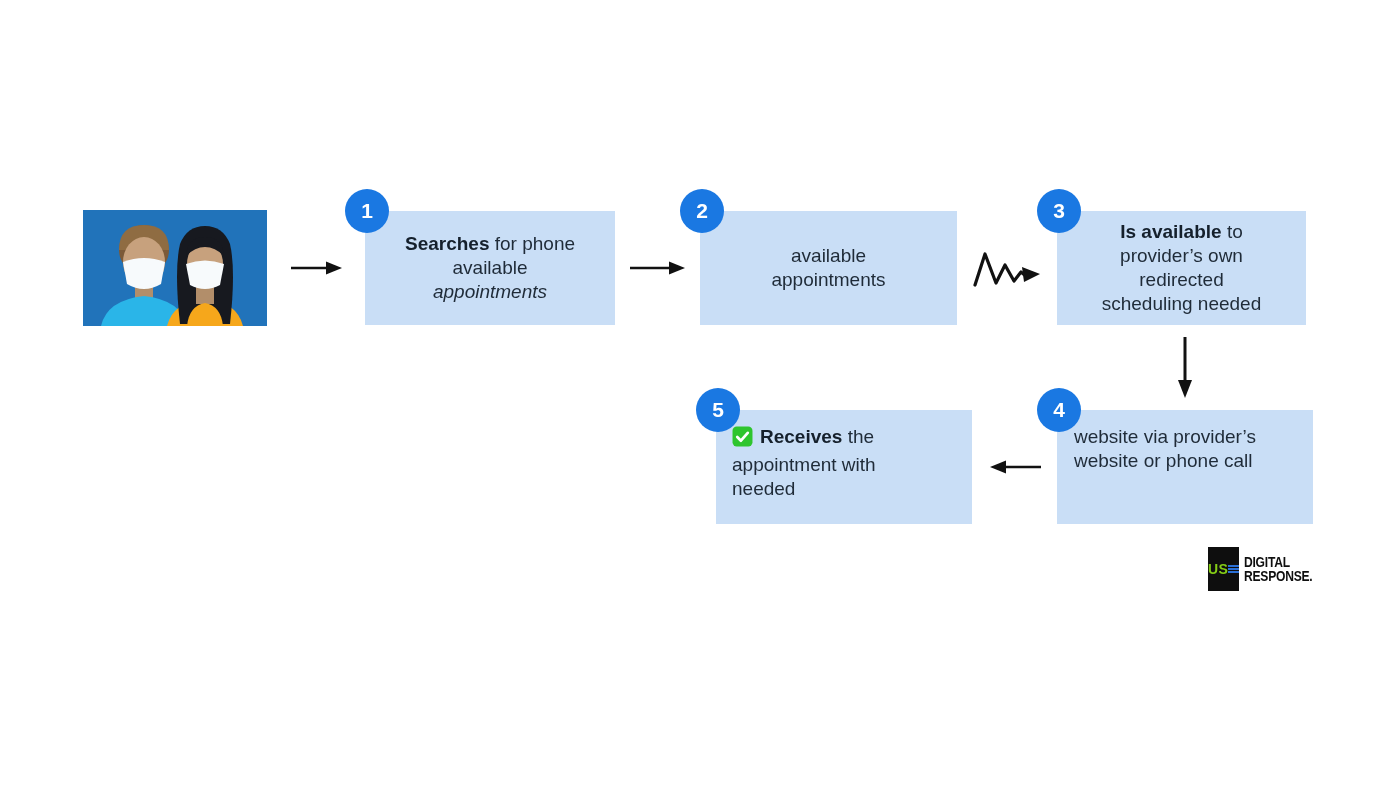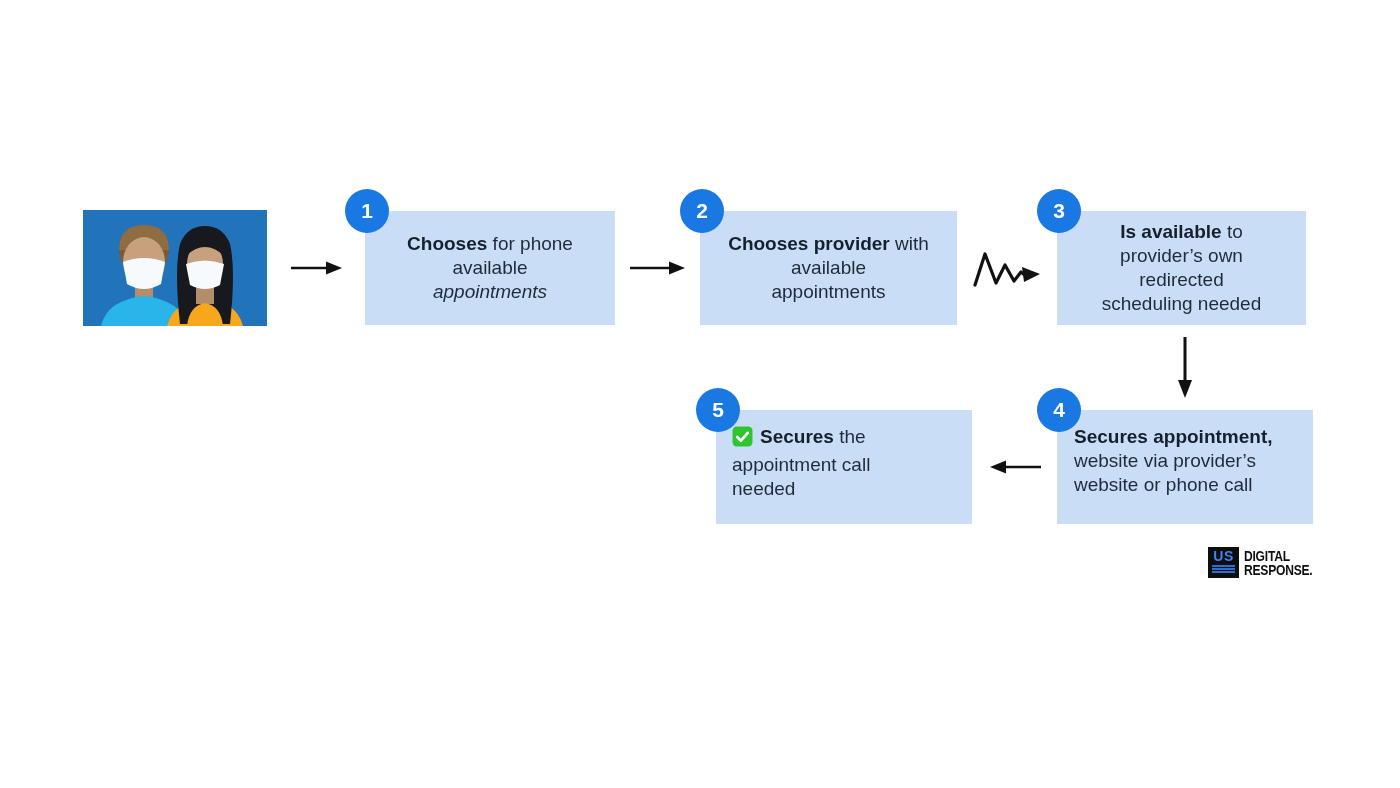--- a/index.html
+++ b/index.html
@@ -19,22 +19,22 @@
   .step i { font-style:italic; }
   .badge {
     position:absolute; left:-20px; top:-22px; width:44px; height:44px;
     border-radius:50%; background:#1a78e2; color:#ffffff;
     font-size:21px; font-weight:700; display:flex; align-items:center; justify-content:center;
   }
   .line { white-space:nowrap; }
   .check-icon { display:inline-block; vertical-align:-4px; margin-right:7px; }
   .logo { position:absolute; left:1208px; top:547px; display:flex; align-items:center; }
   .logo-badge {
-    width:31px; height:31px; background:#0e0e0e; color:#3b82f6;
-    display:flex; flex-direction:column; align-items:center; box-sizing:border-box;
+    width:31px; height:44px; background:#0e0e0e; color:#84cc16;
+    display:flex; flex-direction:row; align-items:center; box-sizing:border-box;
   }
   .logo-us { font-size:14px; font-weight:700; line-height:18px; letter-spacing:0.5px; }
   .logo-stripes {
     width:23px; height:9px; margin-top:0px;
     background:repeating-linear-gradient(to bottom, #2a6fd6 0 2px, #0e0e0e 2px 3px);
   }
   .logo-text {
     margin-left:5px; color:#0f0f0f; font-weight:700; font-size:15.5px; line-height:14px;
     letter-spacing:-0.3px; transform:scaleX(0.78); transform-origin:left center;
   }
@@ -67,35 +67,34 @@
 
   <div class="arrow" style="left:290px; top:259px;">
     <svg width="52" height="18" viewBox="0 0 52 18">
       <line x1="1" y1="9" x2="38" y2="9" stroke="#111" stroke-width="2.6"></line>
       <polygon points="36,2.5 52,9 36,15.5" fill="#111"></polygon>
     </svg>
   </div>
 
   <div class="step step-center" style="left:365px; top:211px; width:250px; height:114px;">
     <div class="badge">1</div>
-    <div class="line"><b>Chooses</b><span> for phone</span></div>
+    <div class="line"><b>Searches</b><span> for phone</span></div>
     <div class="line"><span>available</span></div>
     <div class="line"><i>appointments</i></div>
   </div>
 
   <div class="arrow" style="left:629px; top:259px;">
     <svg width="56" height="18" viewBox="0 0 56 18">
       <line x1="1" y1="9" x2="42" y2="9" stroke="#111" stroke-width="2.6"></line>
       <polygon points="40,2.5 56,9 40,15.5" fill="#111"></polygon>
     </svg>
   </div>
 
   <div class="step step-center" style="left:700px; top:211px; width:257px; height:114px;">
     <div class="badge">2</div>
-    <div class="line"><b>Chooses provider</b><span> with</span></div>
     <div class="line"><span>available</span></div>
     <div class="line"><span>appointments</span></div>
   </div>
 
   <div class="arrow" style="left:972px; top:241px;">
     <svg width="68" height="52" viewBox="0 0 68 52">
       <path d="M3,44 L13,13 L24,42 L33,24 L42,40 L49,31 L55,36" fill="none" stroke="#111" stroke-width="3.2" stroke-linecap="round" stroke-linejoin="round"></path>
       <polygon points="50,26 68,33 52,41" fill="#111"></polygon>
     </svg>
   </div>
@@ -110,39 +109,38 @@
 
   <div class="arrow" style="left:1176px; top:336px;">
     <svg width="18" height="62" viewBox="0 0 18 62">
       <line x1="9" y1="1" x2="9" y2="46" stroke="#111" stroke-width="3"></line>
       <polygon points="2,44 16,44 9,62" fill="#111"></polygon>
     </svg>
   </div>
 
   <div class="step step-left" style="left:1057px; top:410px; width:256px; height:114px; padding:15px 6px 0 17px;">
     <div class="badge">4</div>
-    <div class="line"><b>Secures appointment,</b></div>
     <div class="line"><span>website via provider’s</span></div>
     <div class="line"><span>website or phone call</span></div>
   </div>
 
   <div class="arrow" style="left:988px; top:458px;">
     <svg width="54" height="18" viewBox="0 0 54 18">
       <line x1="53" y1="9" x2="16" y2="9" stroke="#111" stroke-width="2.6"></line>
       <polygon points="18,2.5 2,9 18,15.5" fill="#111"></polygon>
     </svg>
   </div>
 
   <div class="step step-left" style="left:716px; top:410px; width:256px; height:114px; padding:15px 6px 0 16px;">
     <div class="badge">5</div>
     <div class="line"><span class="check-icon"><svg width="21" height="21" viewBox="0 0 20 20">
             <rect x="0.5" y="0.5" width="19" height="19" rx="4" fill="#2ec52e"></rect>
             <path d="M5 10.5 L8.5 14 L15 6.5" stroke="#ffffff" stroke-width="2.6" fill="none" stroke-linecap="round" stroke-linejoin="round"></path>
-          </svg></span><b>Secures</b><span> the</span></div>
-    <div class="line"><span>appointment call</span></div>
+          </svg></span><b>Receives</b><span> the</span></div>
+    <div class="line"><span>appointment with</span></div>
     <div class="line"><span>needed</span></div>
   </div>
 
   <div class="logo">
     <div class="logo-badge">
       <span class="logo-us">US</span>
       <div class="logo-stripes"></div>
     </div>
     <div class="logo-text">
       <div>DIGITAL</div>

